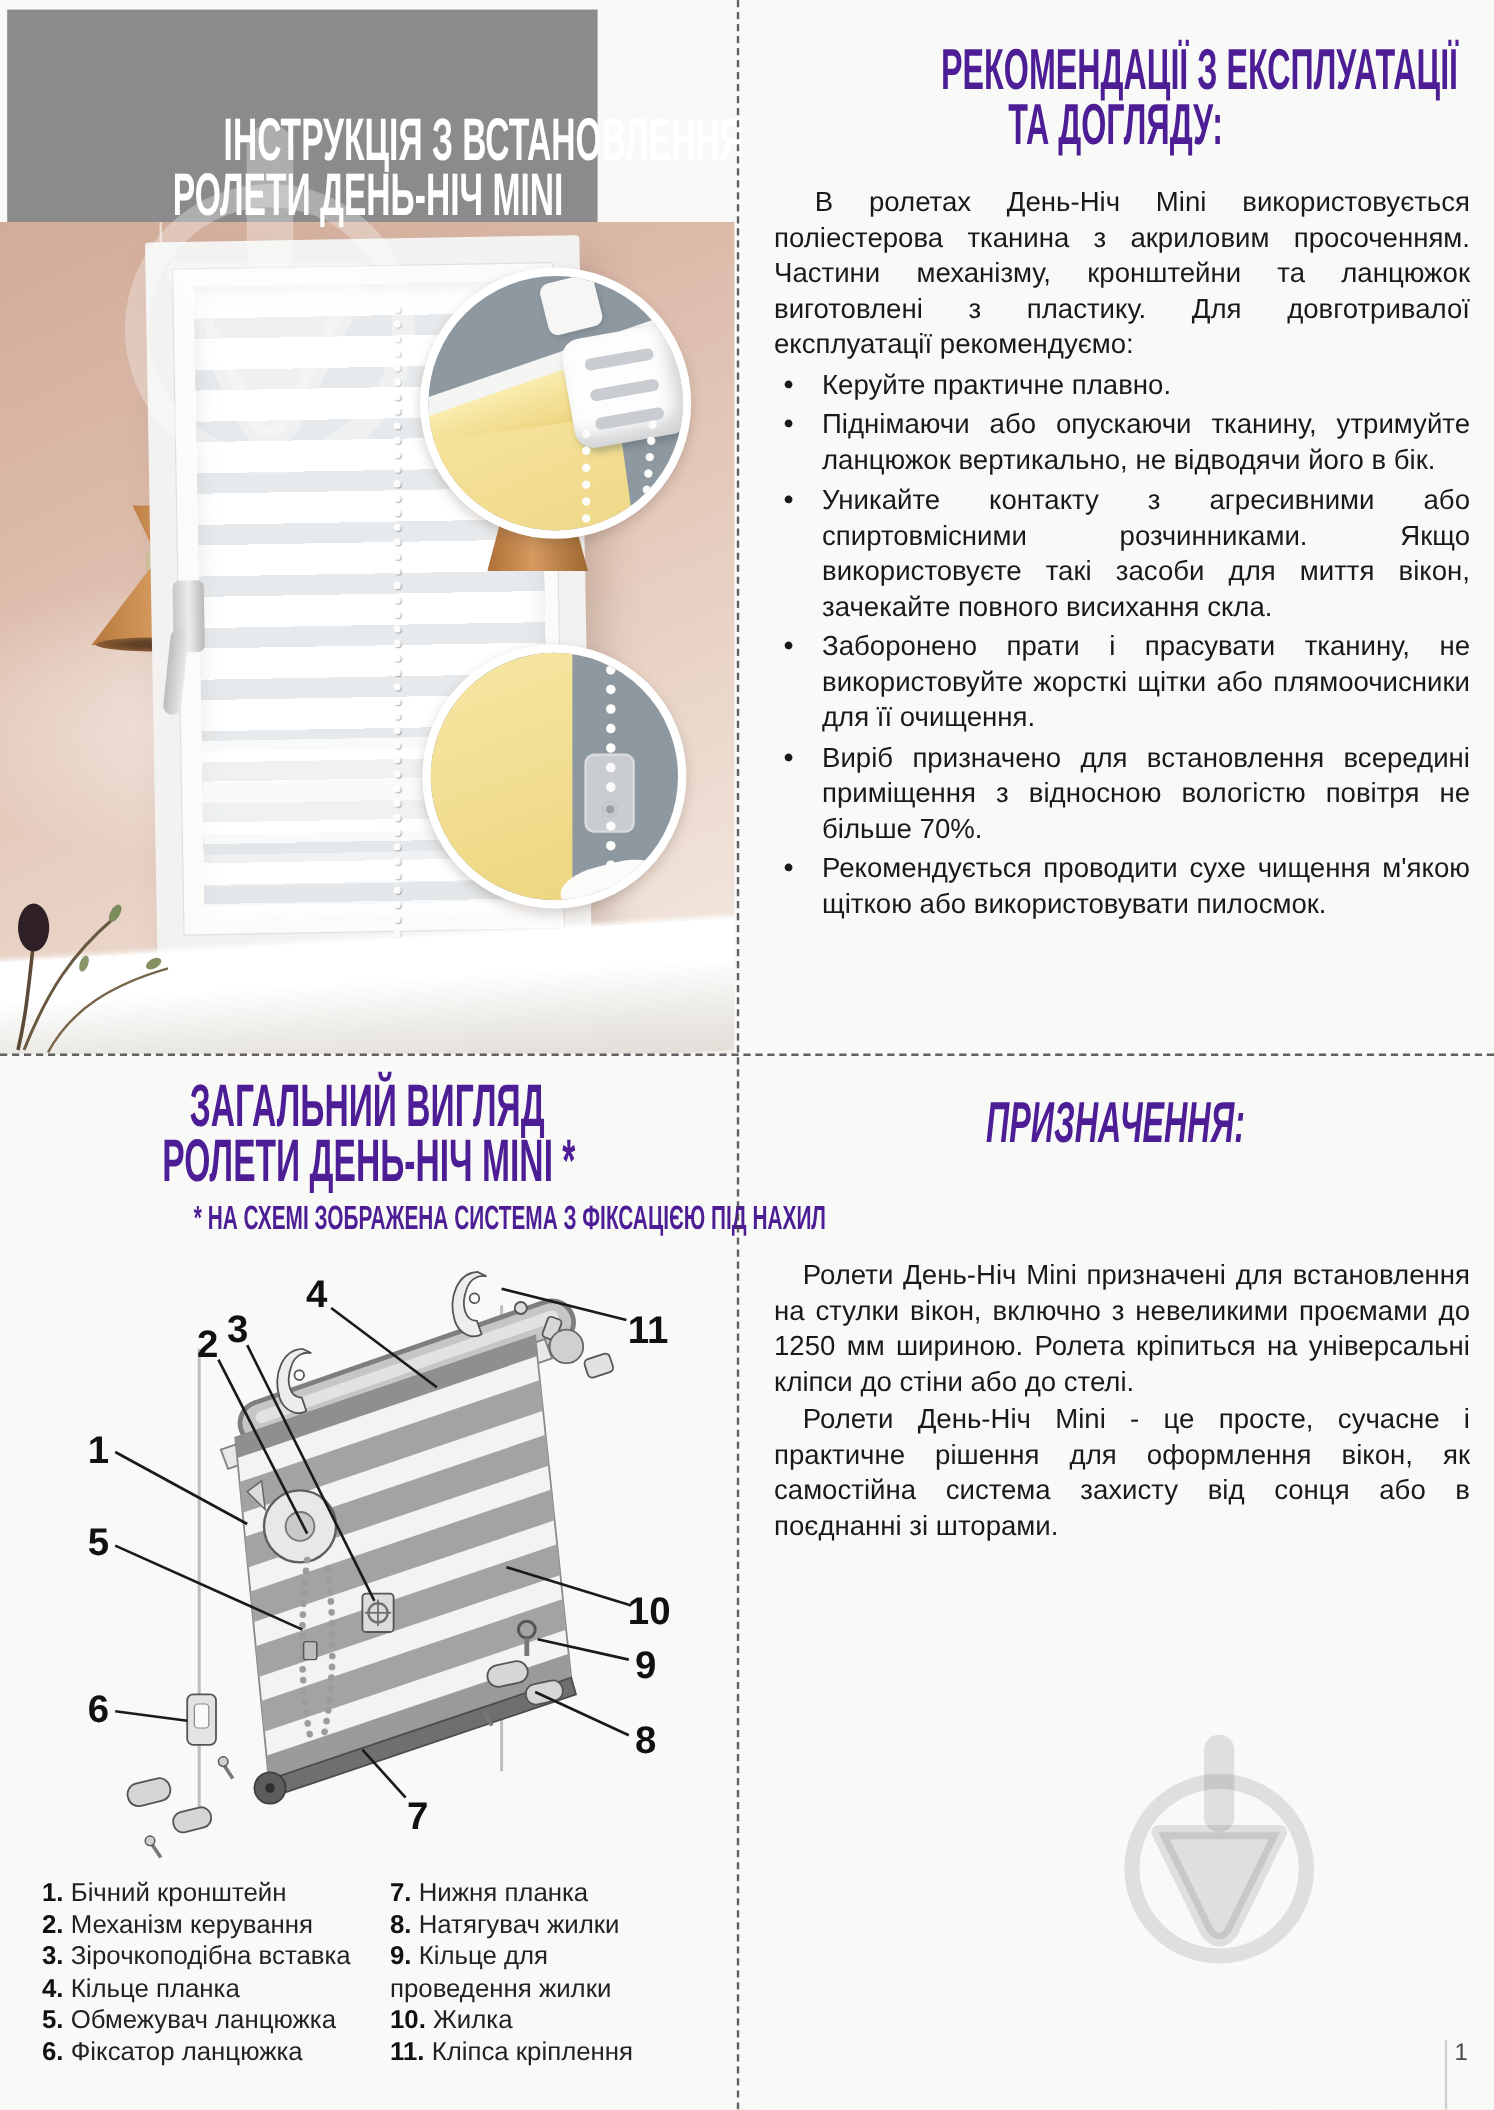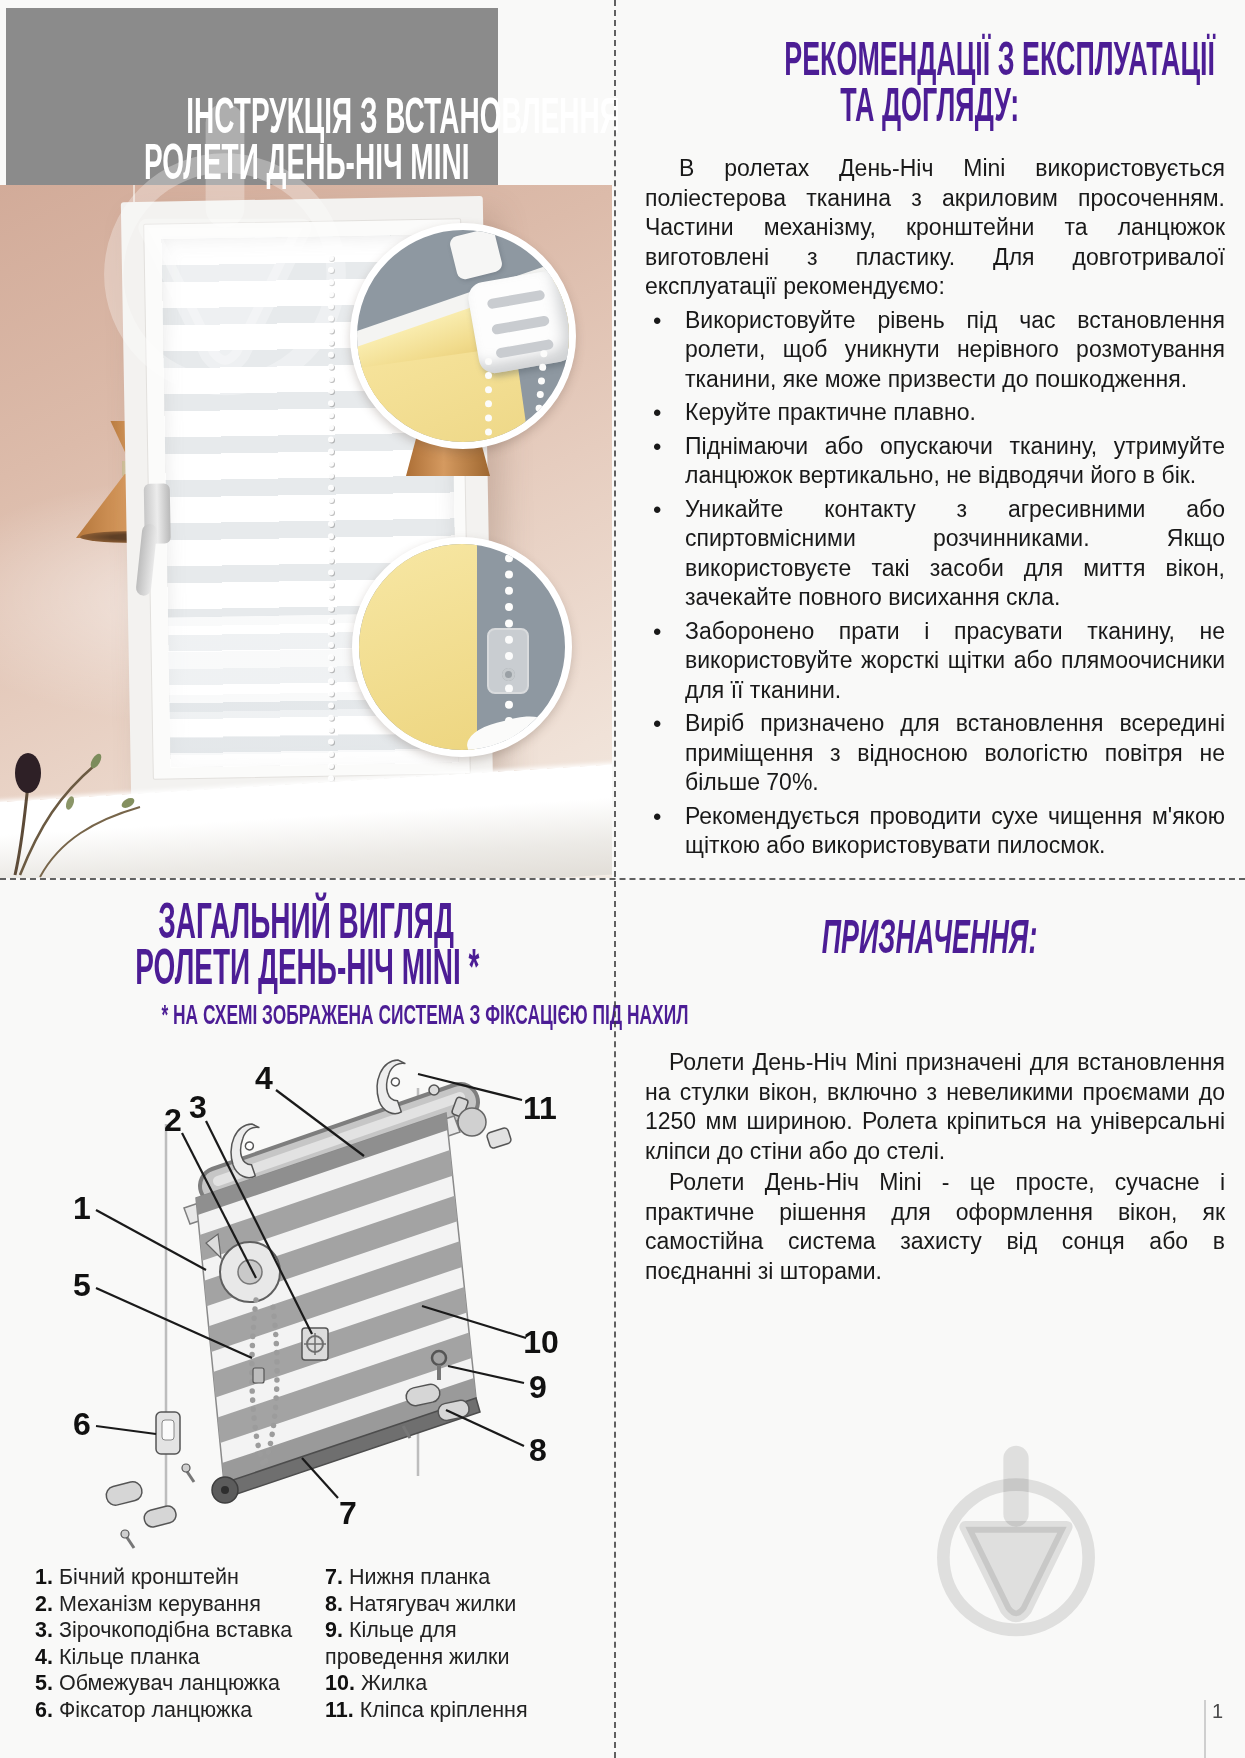--- a/index.html
+++ b/index.html
@@ -179,25 +179,24 @@
       </svg>
   </div>
 
   <div class="q-tr" data-name="recommendations-section">
     <div class="display" data-name="recommendations-title">
       <span class="ln"><span class="sq" data-name="recommendations-title-line1">РЕКОМЕНДАЦІЇ З ЕКСПЛУАТАЦІЇ</span></span>
       <span class="ln"><span class="sq" data-name="recommendations-title-line2">ТА ДОГЛЯДУ:</span></span>
     </div>
     <div class="body-text intro" data-name="recommendations-intro">В ролетах День-Ніч Mini використовується поліестерова тканина з акриловим просоченням. Частини механізму, кронштейни та ланцюжок виготовлені з пластику. Для довготривалої експлуатації рекомендуємо:</div>
     <ul data-name="recommendations-list">
-      <li class="body-text" data-name="recommendation-bullet">Використовуйте рівень під час встановлення ролети, щоб уникнути нерівного розмотування тканини, яке може призвести до пошкодження.</li>
       <li class="body-text" data-name="recommendation-bullet">Керуйте практичне плавно.</li>
       <li class="body-text" data-name="recommendation-bullet">Піднімаючи або опускаючи тканину, утримуйте ланцюжок вертикально, не відводячи його в бік.</li>
       <li class="body-text" data-name="recommendation-bullet">Уникайте контакту з агресивними або спиртовмісними розчинниками. Якщо використовуєте такі засоби для миття вікон, зачекайте повного висихання скла.</li>
-      <li class="body-text" data-name="recommendation-bullet">Заборонено прати і прасувати тканину, не використовуйте жорсткі щітки або плямоочисники для її тканини.</li>
+      <li class="body-text" data-name="recommendation-bullet">Заборонено прати і прасувати тканину, не використовуйте жорсткі щітки або плямоочисники для її очищення.</li>
       <li class="body-text" data-name="recommendation-bullet">Виріб призначено для встановлення всередині приміщення з відносною вологістю повітря не більше 70%.</li>
       <li class="body-text" data-name="recommendation-bullet">Рекомендується проводити сухе чищення м'якою щіткою або використовувати пилосмок.</li>
     </ul>
   </div>
 
   <div class="q-bl" data-name="general-view-section">
     <div class="display" data-name="general-view-title">
       <span class="ln"><span class="sq" data-name="general-view-title-line1">ЗАГАЛЬНИЙ ВИГЛЯД</span></span>
       <span class="ln"><span class="sq" data-name="general-view-title-line2">РОЛЕТИ ДЕНЬ-НІЧ MINI *</span></span>
     </div>

